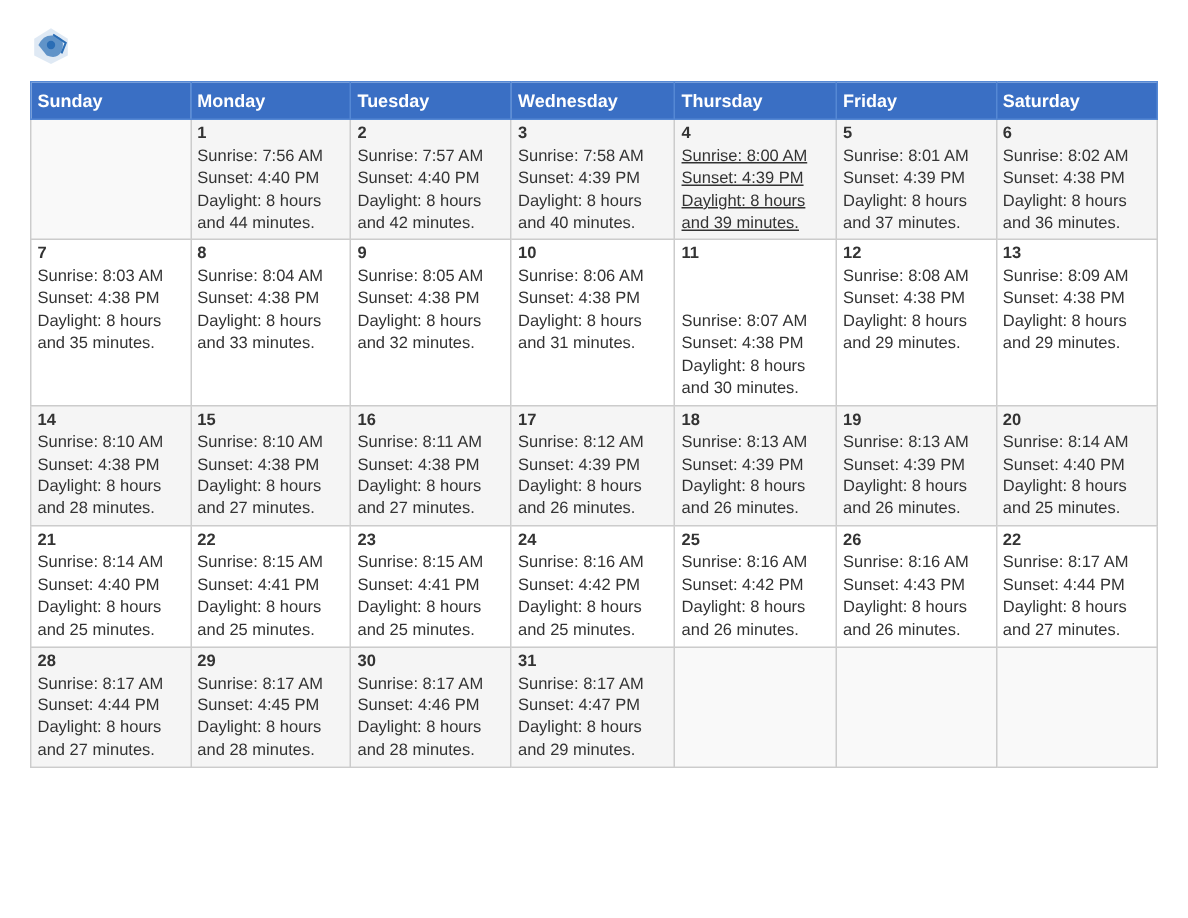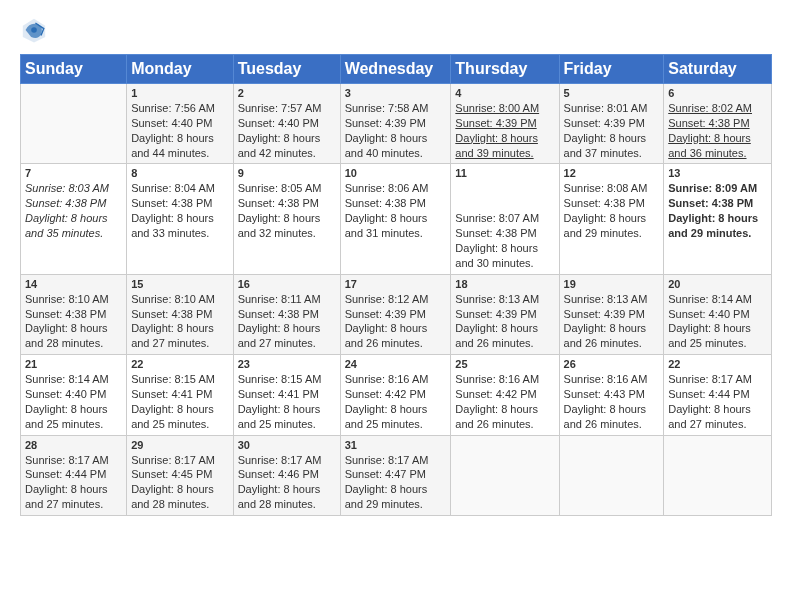--- a/index.html
+++ b/index.html
@@ -61,21 +61,21 @@
     .calendar {
       width: 100%;
       border-collapse: collapse;
       font-size: 10.5px;
     }
     .calendar thead tr th {
       background-color: #3a6fc4;
       color: #fff;
       padding: 5px 4px;
       text-align: left;
-      font-size: 16px;
+      font-size: 12px;
       font-weight: bold;
       border: 1px solid #5588d4;
     }
     .calendar tbody tr td {
       border: 1px solid #ccc;
       vertical-align: top;
       padding: 3px 4px;
       width: 113px;
       height: 80px;
       background: #fff;
@@ -170,30 +170,30 @@
           </td>
           <td>
             <span class="day-number">5</span>
             <div class="day-info" style="white-space: pre-line;">Sunrise: 8:01 AM
 Sunset: 4:39 PM
 Daylight: 8 hours
 and 37 minutes.</div>
           </td>
           <td>
             <span class="day-number">6</span>
-            <div class="day-info" style="white-space: pre-line; text-decoration: underline;">Sunrise: 8:02 AM
+            <div class="day-info" style="white-space: pre-line;">Sunrise: 8:02 AM
 Sunset: 4:38 PM
 Daylight: 8 hours
 and 36 minutes.</div>
           </td>
         </tr>
         <tr>
           <td>
             <span class="day-number">7</span>
-            <div class="day-info" style="white-space: pre-line; font-style: italic;">Sunrise: 8:03 AM
+            <div class="day-info" style="white-space: pre-line;">Sunrise: 8:03 AM
 Sunset: 4:38 PM
 Daylight: 8 hours
 and 35 minutes.</div>
           </td>
           <td>
             <span class="day-number">8</span>
             <div class="day-info" style="white-space: pre-line;">Sunrise: 8:04 AM
 Sunset: 4:38 PM
 Daylight: 8 hours
 and 33 minutes.</div>
@@ -221,21 +221,21 @@
           </td>
           <td>
             <span class="day-number">12</span>
             <div class="day-info" style="white-space: pre-line;">Sunrise: 8:08 AM
 Sunset: 4:38 PM
 Daylight: 8 hours
 and 29 minutes.</div>
           </td>
           <td>
             <span class="day-number">13</span>
-            <div class="day-info" style="white-space: pre-line; font-weight: bold;">Sunrise: 8:09 AM
+            <div class="day-info" style="white-space: pre-line;">Sunrise: 8:09 AM
 Sunset: 4:38 PM
 Daylight: 8 hours
 and 29 minutes.</div>
           </td>
         </tr>
         <tr>
           <td>
             <span class="day-number">14</span>
             <div class="day-info" style="white-space: pre-line;">Sunrise: 8:10 AM
 Sunset: 4:38 PM

